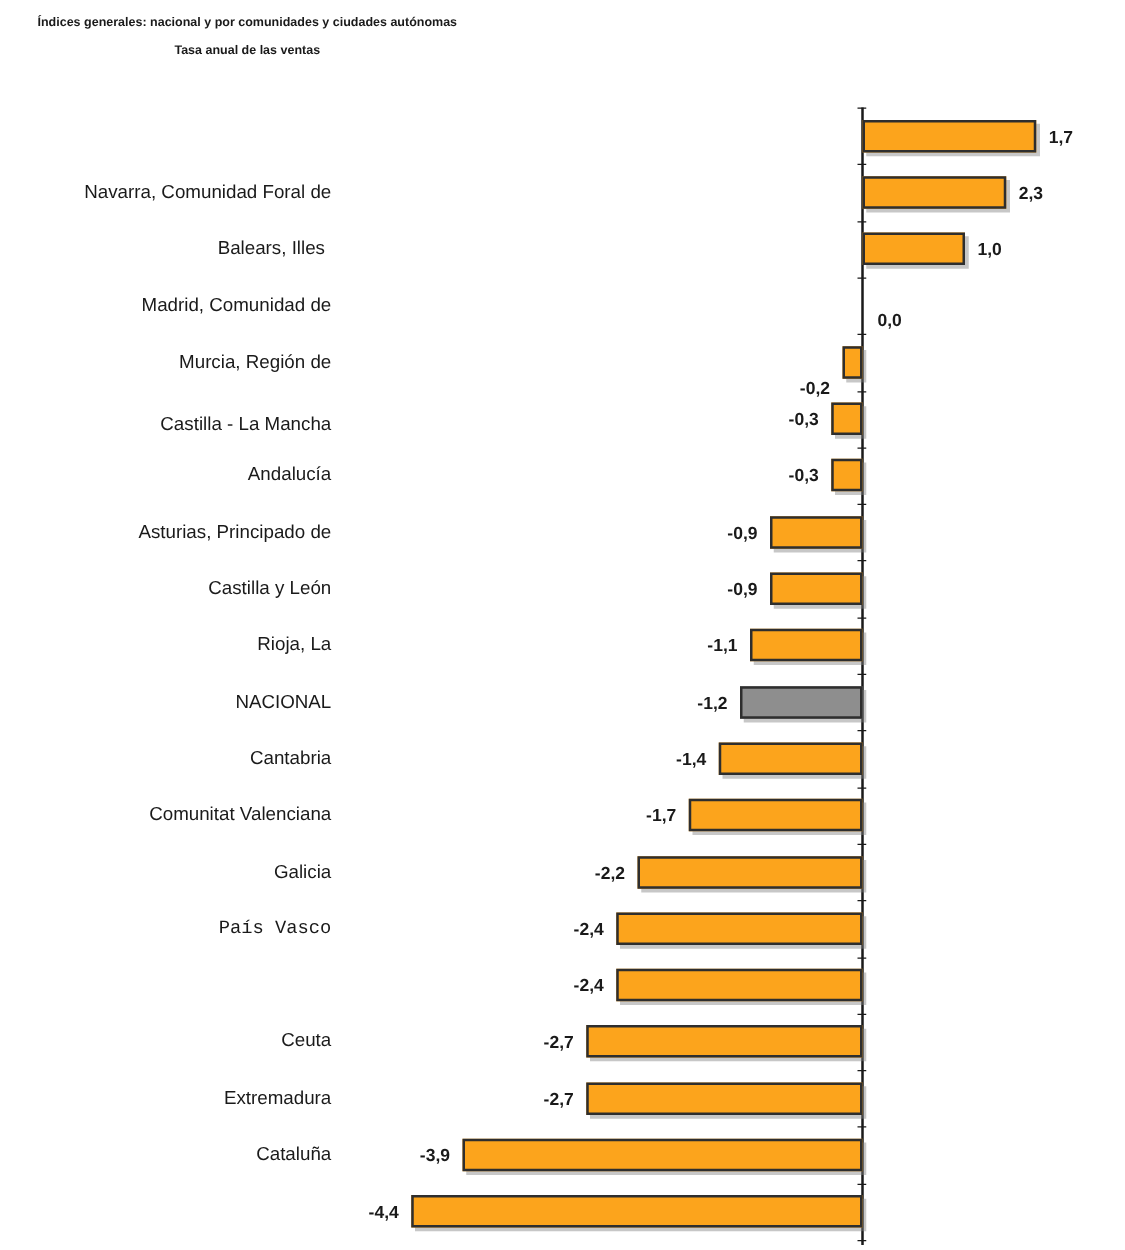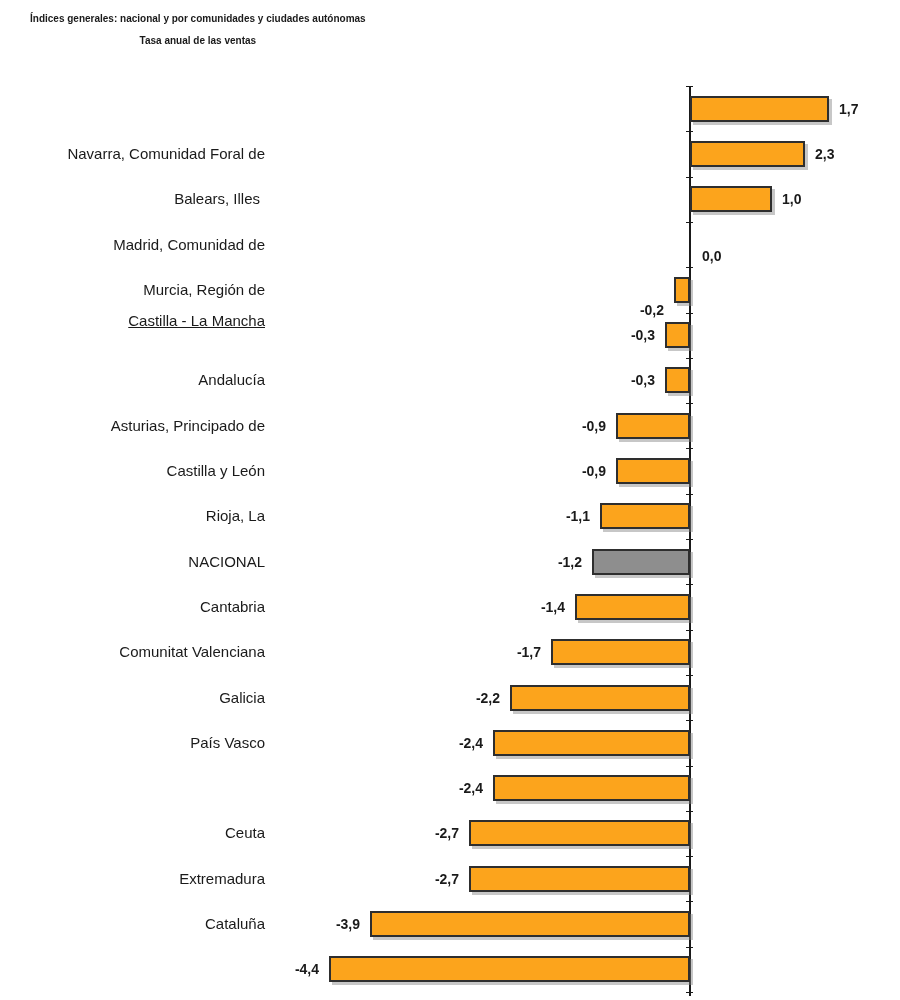--- a/index.html
+++ b/index.html
@@ -101,21 +101,21 @@
       <div class="bar" style="top: 54.95px; height: 26px; width: 115px; left: 690px; background: rgb(252, 164, 28);"></div>
       <div class="val-label" style="top: 59.95px; left: 815px;">2,3</div>
       <div class="cat-label" style="left: 0; width: 260px; top: 104.25px;">Balears, Illes</div>
       <div class="bar" style="top: 100.25px; height: 26px; width: 82px; left: 690px; background: rgb(252, 164, 28);"></div>
       <div class="val-label" style="top: 105.25px; left: 782px;">1,0</div>
       <div class="cat-label" style="left: 5px; width: 260px; top: 149.55px;">Madrid, Comunidad de</div>
       <div class="val-label" style="top: 162px; left: 702px;">0,0</div>
       <div class="cat-label" style="left: 5px; width: 260px; top: 194.85px;">Murcia, Región de</div>
       <div class="bar" style="top: 190.85px; height: 26px; width: 16px; left: 674px; background: rgb(252, 164, 28);"></div>
       <div class="val-label" style="top: 195.85px; width: 60px; text-align: right; left: 604px; margin-top: 20px;">-0,2</div>
-      <div class="cat-label" style="left: 5px; width: 260px; top: 226px; text-decoration: underline;">Castilla - La Mancha</div>
+      <div class="cat-label" style="left: 5px; width: 260px; top: 245px;">Castilla - La Mancha</div>
       <div class="bar" style="top: 236.15px; height: 26px; width: 25px; left: 665px; background: rgb(252, 164, 28);"></div>
       <div class="val-label" style="top: 241.15px; width: 60px; text-align: right; left: 595px;">-0,3</div>
       <div class="cat-label" style="left: 5px; width: 260px; top: 285.45px;">Andalucía</div>
       <div class="bar" style="top: 281.45px; height: 26px; width: 25px; left: 665px; background: rgb(252, 164, 28);"></div>
       <div class="val-label" style="top: 286.45px; width: 60px; text-align: right; left: 595px;">-0,3</div>
       <div class="cat-label" style="left: 5px; width: 260px; top: 330.75px;">Asturias, Principado de</div>
       <div class="bar" style="top: 326.75px; height: 26px; width: 74px; left: 616px; background: rgb(252, 164, 28);"></div>
       <div class="val-label" style="top: 331.75px; width: 60px; text-align: right; left: 546px;">-0,9</div>
       <div class="cat-label" style="left: 5px; width: 260px; top: 376.05px;">Castilla y León</div>
       <div class="bar" style="top: 372.05px; height: 26px; width: 74px; left: 616px; background: rgb(252, 164, 28);"></div>
@@ -128,21 +128,21 @@
       <div class="val-label" style="top: 467.65px; width: 60px; text-align: right; left: 522px;">-1,2</div>
       <div class="cat-label" style="left: 5px; width: 260px; top: 511.95px;">Cantabria</div>
       <div class="bar" style="top: 507.95px; height: 26px; width: 115px; left: 575px; background: rgb(252, 164, 28);"></div>
       <div class="val-label" style="top: 512.95px; width: 60px; text-align: right; left: 505px;">-1,4</div>
       <div class="cat-label" style="left: 5px; width: 260px; top: 557.25px;">Comunitat Valenciana</div>
       <div class="bar" style="top: 553.25px; height: 26px; width: 139px; left: 551px; background: rgb(252, 164, 28);"></div>
       <div class="val-label" style="top: 558.25px; width: 60px; text-align: right; left: 481px;">-1,7</div>
       <div class="cat-label" style="left: 5px; width: 260px; top: 602.55px;">Galicia</div>
       <div class="bar" style="top: 598.55px; height: 26px; width: 180px; left: 510px; background: rgb(252, 164, 28);"></div>
       <div class="val-label" style="top: 603.55px; width: 60px; text-align: right; left: 440px;">-2,2</div>
-      <div class="cat-label" style="left: 5px; width: 260px; top: 647.85px;">País Vasco</div>
+      <div class="cat-label" style="left: 5px; width: 260px; top: 647.85px; font-family: Liberation Mono, monospace;">País Vasco</div>
       <div class="bar" style="top: 643.85px; height: 26px; width: 197px; left: 493px; background: rgb(252, 164, 28);"></div>
       <div class="val-label" style="top: 648.85px; width: 60px; text-align: right; left: 423px;">-2,4</div>
       <div class="bar" style="top: 689.15px; height: 26px; width: 197px; left: 493px; background: rgb(252, 164, 28);"></div>
       <div class="val-label" style="top: 694.15px; width: 60px; text-align: right; left: 423px;">-2,4</div>
       <div class="cat-label" style="left: 5px; width: 260px; top: 738.45px;">Ceuta</div>
       <div class="bar" style="top: 734.45px; height: 26px; width: 221px; left: 469px; background: rgb(252, 164, 28);"></div>
       <div class="val-label" style="top: 739.45px; width: 60px; text-align: right; left: 399px;">-2,7</div>
       <div class="cat-label" style="left: 5px; width: 260px; top: 783.75px;">Extremadura</div>
       <div class="bar" style="top: 779.75px; height: 26px; width: 221px; left: 469px; background: rgb(252, 164, 28);"></div>
       <div class="val-label" style="top: 784.75px; width: 60px; text-align: right; left: 399px;">-2,7</div>

